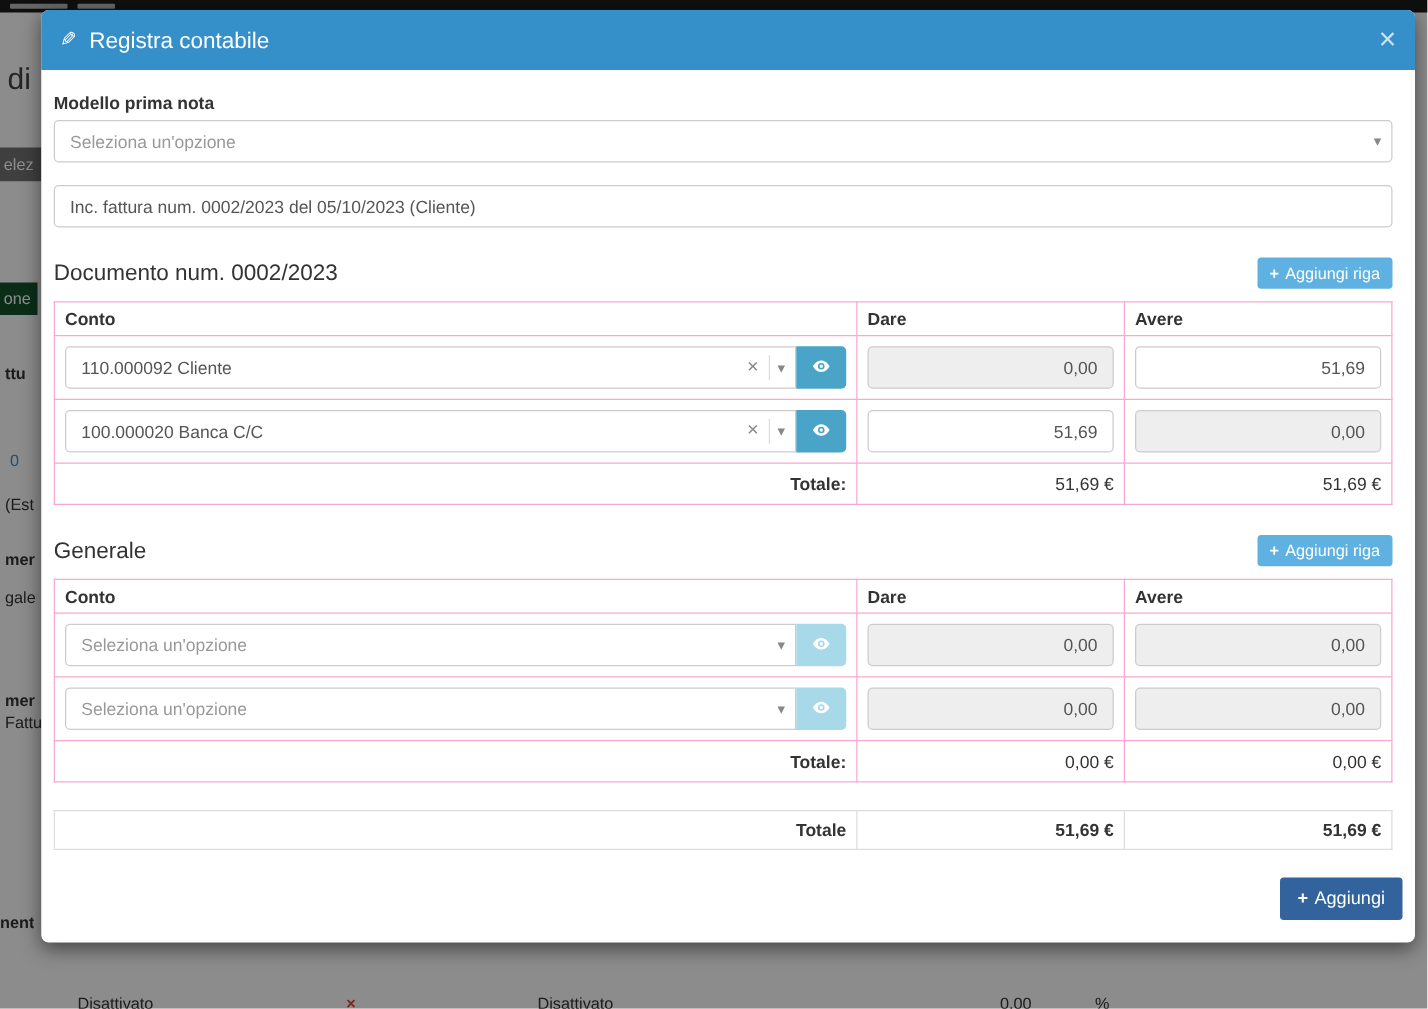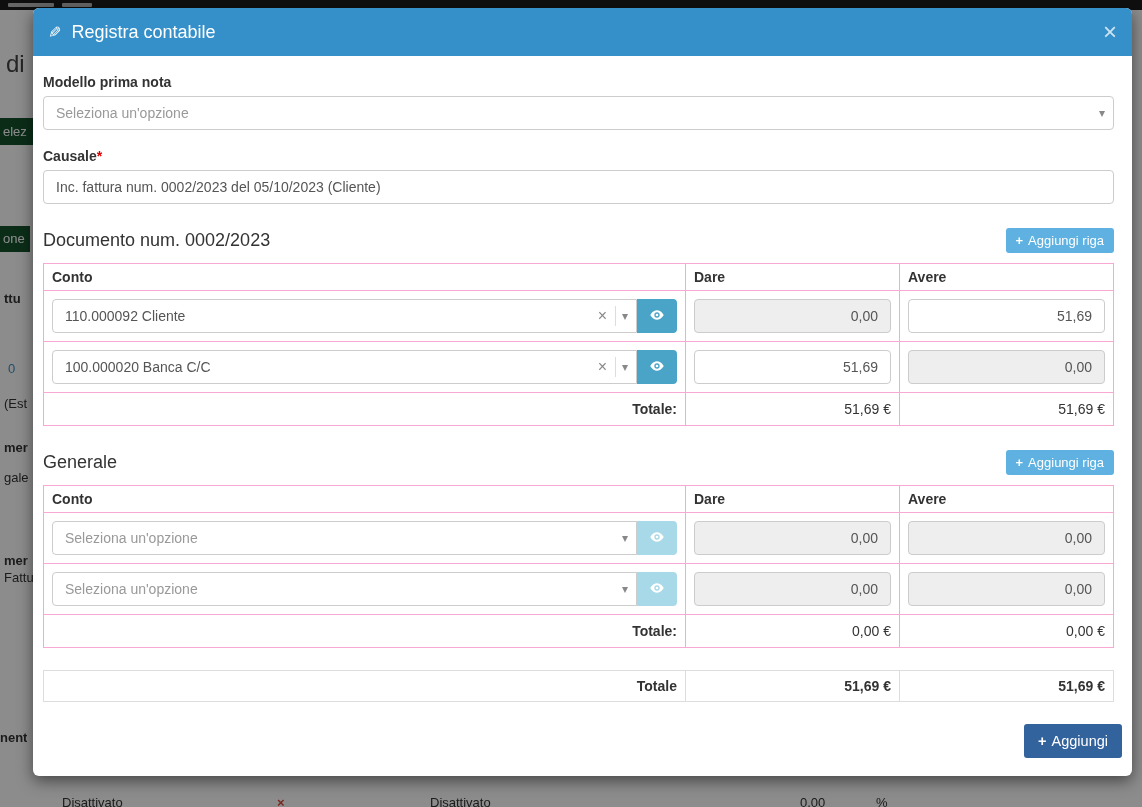--- a/index.html
+++ b/index.html
@@ -14,21 +14,21 @@
   
   .page-bg { position:absolute; inset:0; background:#fff; }
   .topbar { position:absolute; left:0; top:0; width:1142px; height:10px; background:#1c1c1c; }
   .topbar .bar { position:absolute; top:3px; height:4px; background:#bbb; border-radius:1px; }
   .bg-frag { position:absolute; color:#333; font-size:13px; white-space:nowrap; overflow:hidden; }
   .bg-frag.big { font-size:24px; color:#444; }
   .bg-frag.bold { font-weight:bold; }
   .bg-frag.link { color:#3c8dbc; }
   .bg-frag.red { color:#dd4b39; font-weight:bold; }
   .chip { position:absolute; left:0; color:#fff; font-size:13px; overflow:hidden; padding-left:3px; }
-  .chip-orange { top:118px; width:33px; height:27px; line-height:27px; background:#14532d; }
+  .chip-orange { top:118px; width:33px; height:27px; line-height:27px; background:#737373; }
   .chip-blue { top:226px; width:30px; height:26px; line-height:26px; background:#14532d; }
   .overlay { position:absolute; inset:0; background:rgba(0,0,0,0.45); z-index:10; }
 
   
   .modal {
     position:absolute; left:33px; top:8px; width:1099px; z-index:20;
     background:#fff; border-radius:6px;
     box-shadow:0 5px 15px rgba(0,0,0,.5);
   }
   .modal-header {
@@ -151,23 +151,20 @@
   <div class="modal-body">
 
     <label class="control-label">Modello prima nota</label>
     <div class="selectbox">
       <span class="txt placeholder">Seleziona un'opzione</span>
       <span class="caret">▾</span>
     </div>
 
     <div class="row2">
       <div class="col-causale">
-        <label class="control-label">
-          <span>Causale</span><span class="req">*</span>
-        </label>
         <input class="form-control" value="Inc. fattura num. 0002/2023 del 05/10/2023 (Cliente)" style="">
       </div>
     </div>
 
     <div class="section-head">
       <h4>Documento num. 0002/2023</h4>
       <button class="btn btn-addrow">
         <span class="plus">+</span><span>Aggiungi riga</span>
       </button>
     </div>

